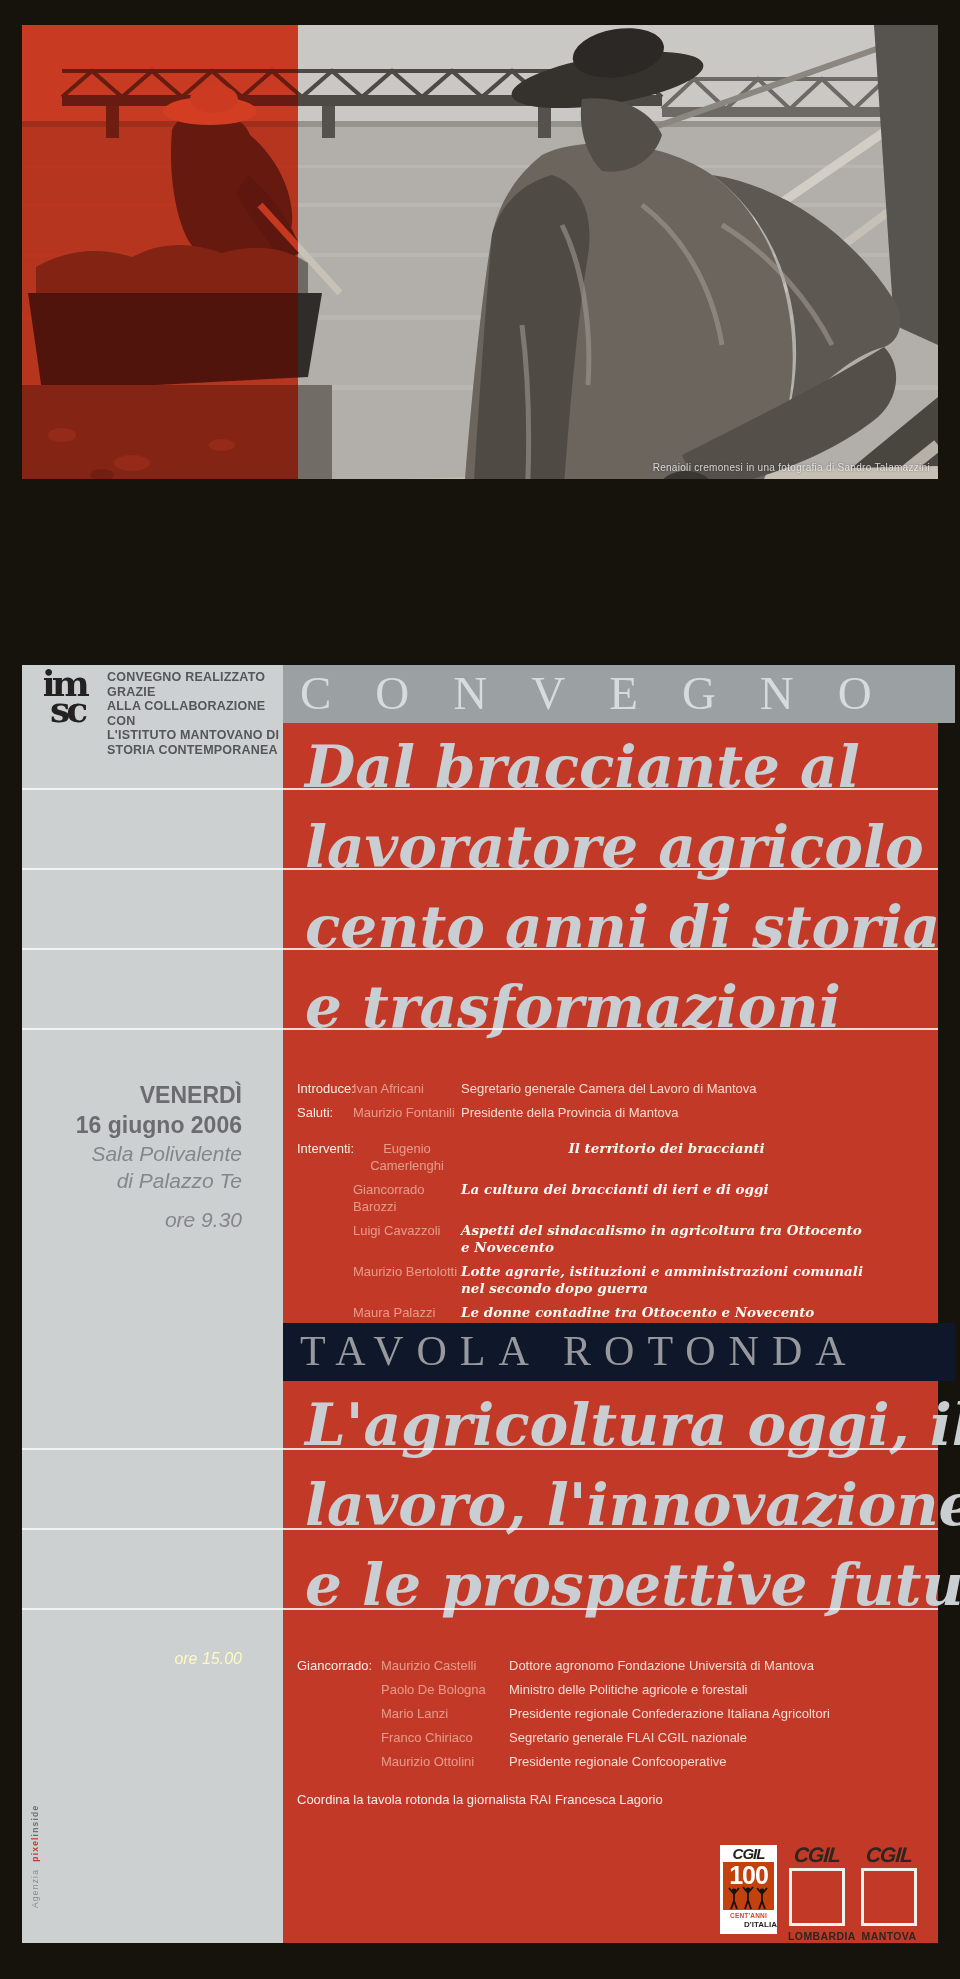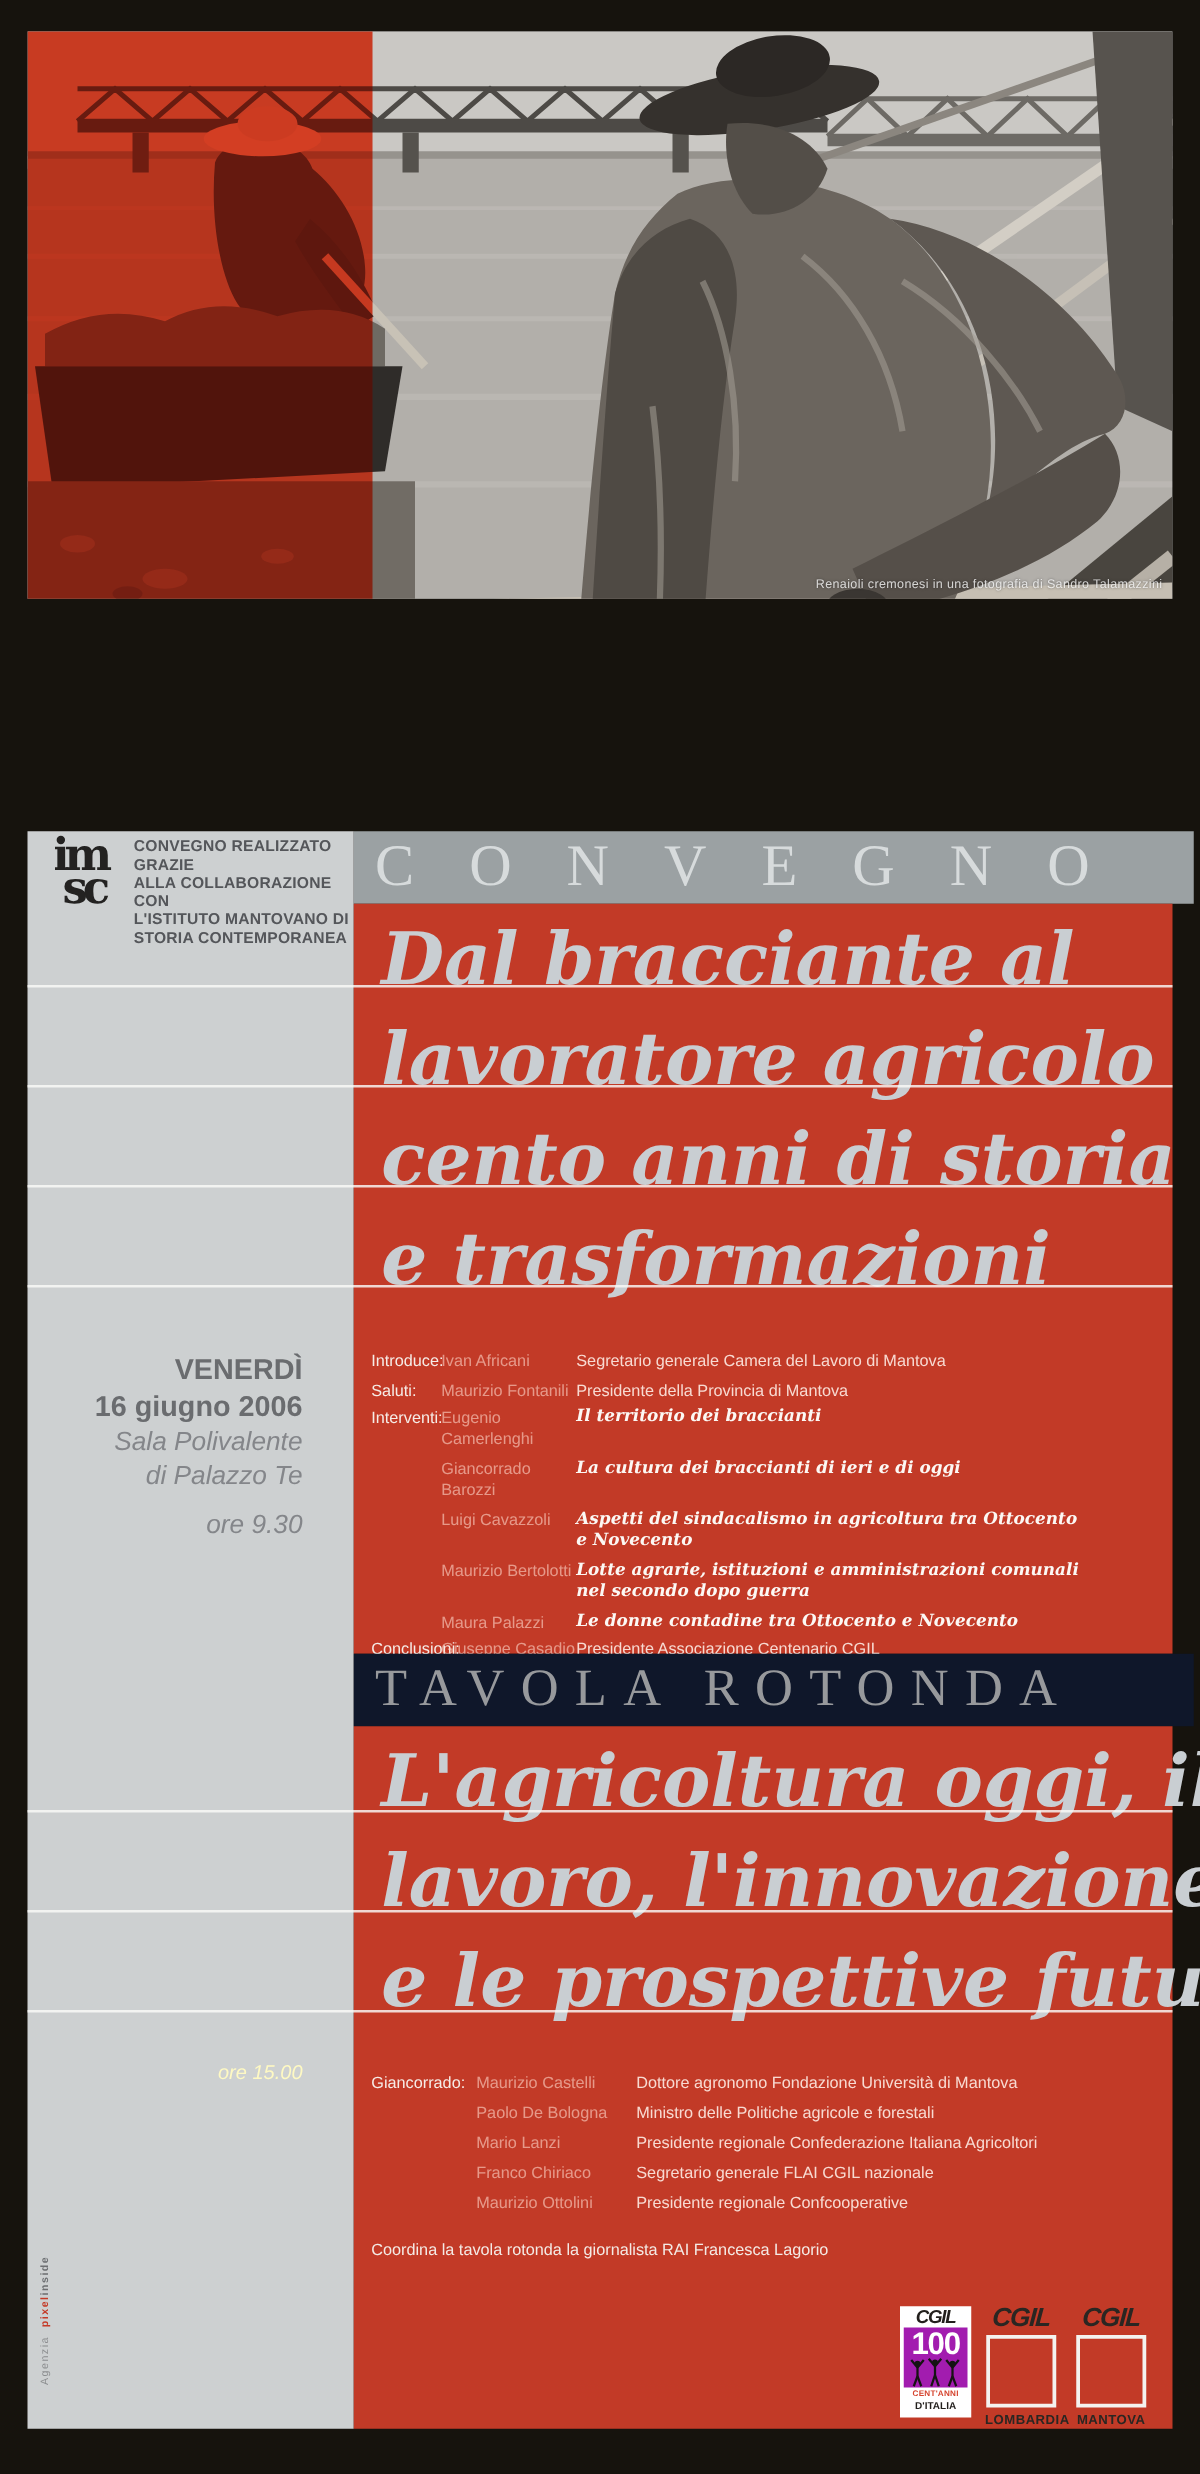--- a/index.html
+++ b/index.html
@@ -62,39 +62,39 @@
   .title1{left:283px;top:727px;width:655px;}
   .title2{left:283px;top:1385px;width:655px;}
 
   
   .roster{left:283px;width:589px;padding-left:14px;box-sizing:border-box;}
   .roster1{top:1073px;}
   .roster2{top:1650px;}
   .row{display:grid;line-height:17px;font-size:13px;margin-top:7px;}
   .roster1 .row{grid-template-columns:56px 108px 1fr;}
   .roster2 .row{grid-template-columns:84px 128px 1fr;}
-  .row.gap{margin-top:4px;}
+  .row.gap{margin-top:19px;text-align:center;}
   .row .lbl{color:#f6ece7;}
   .row .nm{color:rgba(252,211,199,.62);}
   .row .desc{color:rgba(255,240,233,.88);}
   .row .desc.topic{font-family:"DejaVu Serif", serif;font-style:italic;font-weight:bold;font-size:13.5px;color:#fcf8f4;}
 
   .coordina{left:297px;top:1792px;width:620px;font-size:13px;color:#f4eae5;}
 
   
   .rule{left:22px;width:916px;height:2px;background:rgba(250,250,248,.82);}
 
   
   .cgil100{left:720px;top:1845px;width:57px;height:89px;background:#fff;display:flex;flex-direction:column;align-items:center;box-sizing:border-box;padding-top:1px;}
   .cgil100 .word{font-size:15px;font-weight:800;font-style:italic;letter-spacing:-1px;color:#221f1c;line-height:16px;}
-  .cgil100 .mid{width:51px;height:48px;background:#a21caf;position:relative;display:flex;justify-content:center;}
+  .cgil100 .mid{width:51px;height:48px;background:#c2410c;position:relative;display:flex;justify-content:center;}
   .cgil100 .num{font-size:25px;font-weight:800;color:#fff;line-height:26px;letter-spacing:-1px;}
   .cgil100 .figs{position:absolute;left:3px;bottom:0;}
   .cgil100 .l1{font-size:6.5px;font-weight:800;color:#d5442e;line-height:8px;margin-top:2px;letter-spacing:.2px;}
-  .cgil100 .l2{font-size:8px;font-weight:800;color:#221f1c;line-height:9px;}
+  .cgil100 .l2{font-size:8px;font-weight:800;color:#221f1c;line-height:9px;padding-left:24px;}
   .cgil-unit{top:1845px;width:58px;text-align:center;}
   .cgil-lom{left:788px;}
   .cgil-man{left:860px;}
   .cgil-unit .word{font-size:21px;font-weight:800;font-style:italic;letter-spacing:-1px;color:#2a2622;line-height:20px;display:block;transform:skewX(-4deg);}
   .cgil-unit .sq{width:50px;height:52px;border:3px solid #f4f2ef;margin:3px auto 0;}
   .cgil-unit .region{display:block;font-size:10.5px;font-weight:800;color:#2a2622;letter-spacing:.4px;margin-top:4px;}
 </style>
 </head>
 <body>
 

